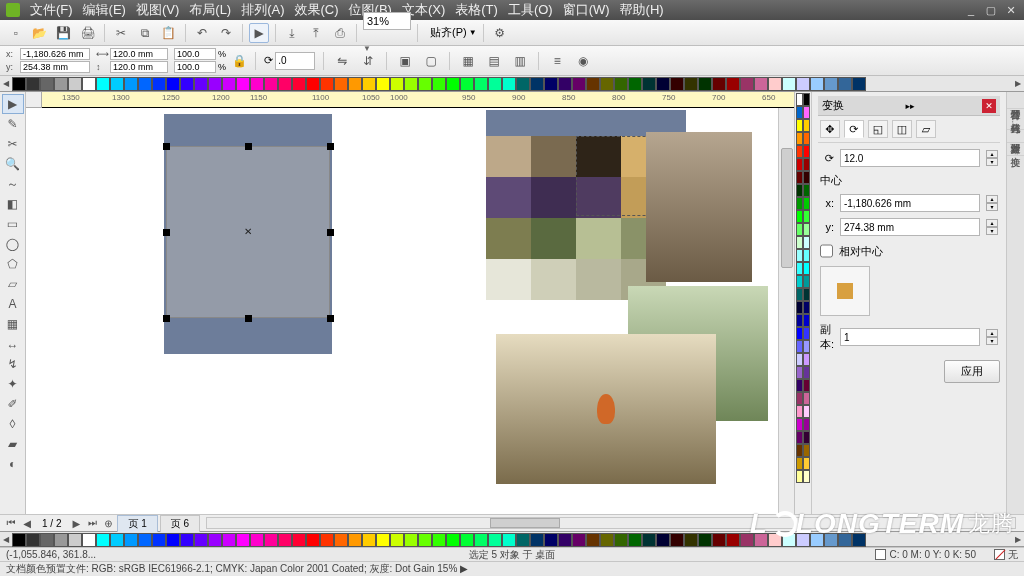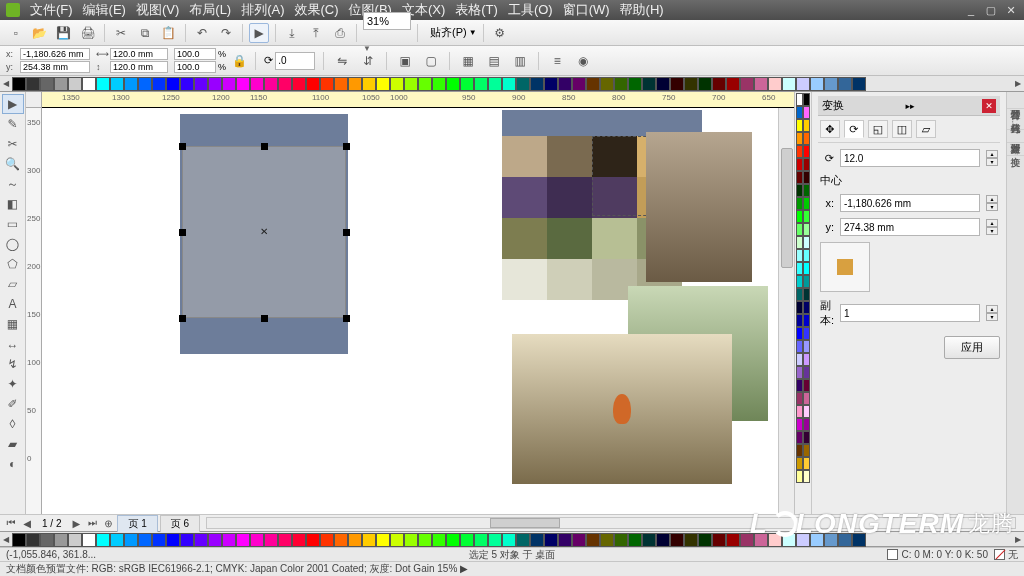--- a/index.html
+++ b/index.html
@@ -107,21 +107,21 @@
 .pagetabs .ptab.inactive { background:#e8e8e8; border-color:#c4c4c4; }
 .pagetabs .hscroll { flex:1; height:12px; background:#ececec; margin:0 4px; border:1px solid #c6c6c6; position:relative; }
 .pagetabs .hscroll .thumb { position:absolute; left:35%; top:0; width:70px; height:10px; background:#cfcfcf; border:1px solid #aaa; }
 
 
 .palette2 { display:flex; height:16px; border-top:1px solid #9a9a9a; background:#e6e6e6; }
 
 
 .status1, .status2 { height:14px; background:#e9e9e9; border-top:1px solid #c6c6c6; display:flex; align-items:center; padding:0 6px; font-size:10px; color:#444; gap:8px; }
 .status1 .mid { position:absolute; left:50%; transform:translateX(-50%); }
-.status1 .right { margin-left:auto; display:flex; align-items:center; gap:6px; }
+.status1 .right { margin-left:auto; display:flex; align-items:center; gap:18px; }
 .fill-ind { display:flex; align-items:center; gap:3px; }
 .fill-ind .chip { width:11px; height:11px; border:1px solid #666; background:#fff; position:relative; }
 .fill-ind .chip.none:before { content:""; position:absolute; left:-1px; top:4px; width:13px; height:1px; background:#c22; transform:rotate(-45deg); }
 
 
 .watermark { position:absolute; right:10px; bottom:36px; color:#fff; font-family:Arial,sans-serif; font-weight:700; font-size:28px; font-style:italic; letter-spacing:1px; text-shadow:0 0 2px rgba(0,0,0,0.4); pointer-events:none; display:flex; align-items:center; gap:4px; }
 .watermark .ring { width:26px; height:26px; border:4px solid #fff; border-left-color:transparent; border-radius:50%; display:inline-block; }
 </style>
 </head>
 <body>
@@ -338,30 +338,20 @@
           <span class="tlabel" style="left: 420px;">950</span>
           <span class="tlabel" style="left: 470px;">900</span>
           <span class="tlabel" style="left: 520px;">850</span>
           <span class="tlabel" style="left: 570px;">800</span>
           <span class="tlabel" style="left: 620px;">750</span>
           <span class="tlabel" style="left: 670px;">700</span>
           <span class="tlabel" style="left: 720px;">650</span>
         </div>
     </div>
     <div class="hbody">
-      <div class="vruler" id="vruler">
-          <span class="tlabel" style="top: 10px;">350</span>
-          <span class="tlabel" style="top: 58px;">300</span>
-          <span class="tlabel" style="top: 106px;">250</span>
-          <span class="tlabel" style="top: 154px;">200</span>
-          <span class="tlabel" style="top: 202px;">150</span>
-          <span class="tlabel" style="top: 250px;">100</span>
-          <span class="tlabel" style="top: 298px;">50</span>
-          <span class="tlabel" style="top: 346px;">0</span>
-        </div>
       <div class="canvas">
         <div class="bluepage"></div>
         <div class="grayrect"></div>
 
         <div class="sel-handle" style="left:137px;top:35px"></div>
         <div class="sel-handle" style="left:219px;top:35px"></div>
         <div class="sel-handle" style="left:301px;top:35px"></div>
         <div class="sel-handle" style="left:137px;top:121px"></div>
         <div class="sel-handle" style="left:301px;top:121px"></div>
         <div class="sel-handle" style="left:137px;top:207px"></div>
@@ -496,20 +486,24 @@
             </span>
         </div>
         <div class="docker-field">
           <label>y:</label>
           <input value="274.38 mm" style="">
           <span class="spinner-btns">
               <span>▴</span>
               <span>▾</span>
             </span>
         </div>
+        <div class="docker-field">
+          <input type="checkbox" style="flex: 0 1 0%;">
+          <span>相对中心</span>
+        </div>
         <div style="margin:6px 2px;width:50px;height:50px;border:1px solid #bcbcbc;background:#f6f6f6;display:grid;grid-template-columns:repeat(3,1fr);grid-template-rows:repeat(3,1fr)">
           <span></span>
             <span></span>
             <span></span>
             <span></span>
             <span style="background:#d8a040"></span>
             <span></span>
             <span></span>
             <span></span>
             <span></span>

